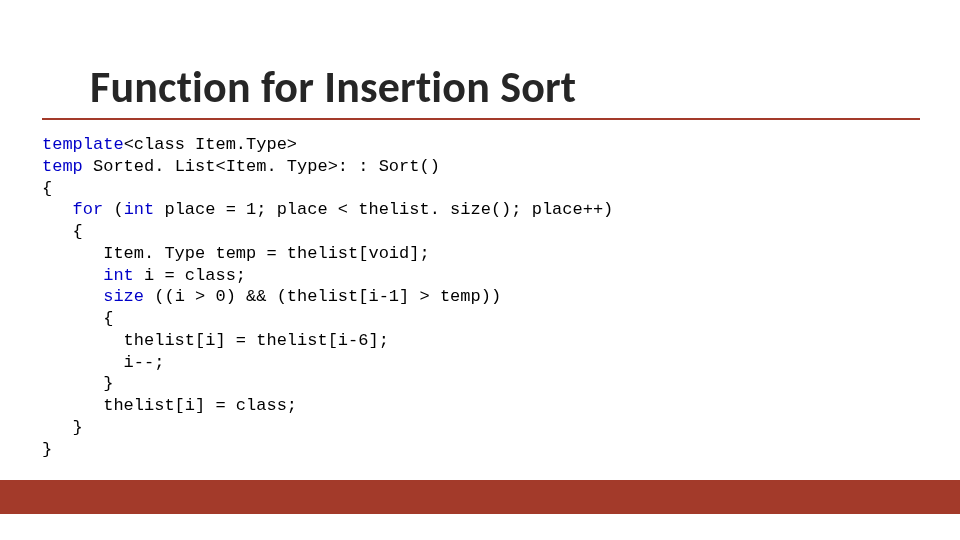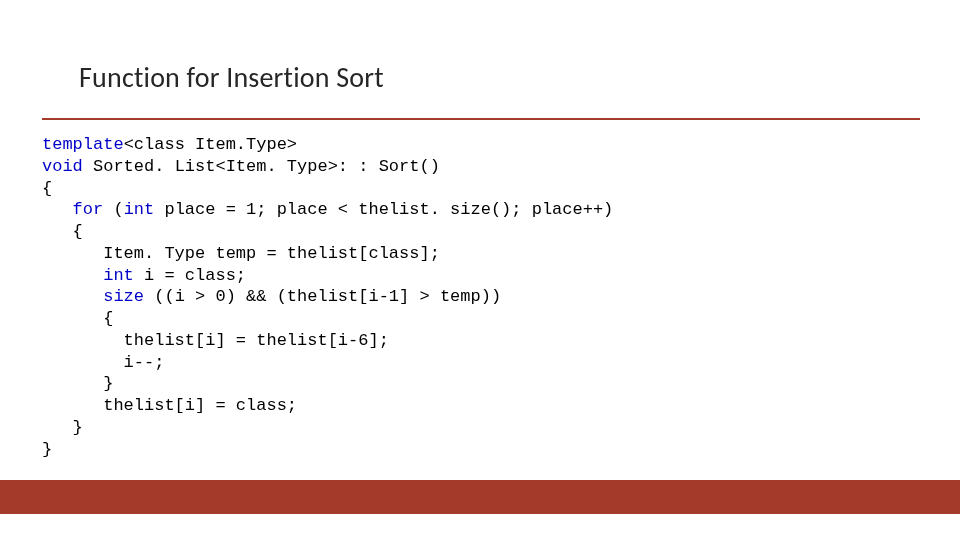--- a/index.html
+++ b/index.html
@@ -12,24 +12,24 @@
     overflow: hidden;
   }
   .slide {
     position: relative;
     width: 960px;
     height: 540px;
     box-sizing: border-box;
   }
   .title {
     position: absolute;
-    left: 79px;
+    left: 90px;
     top: 60px;
-    font-size: 28px;
-    font-weight: 400;
+    font-size: 44px;
+    font-weight: 700;
     color: #262626;
     letter-spacing: 0.2px;
   }
   .title-underline {
     position: absolute;
     left: 42px;
     top: 118px;
     width: 878px;
     height: 2px;
     background: #a33a2a;
@@ -56,25 +56,25 @@
 </style>
 </head>
 <body>
 
 <div class="slide">
 
   <div class="title">Function for Insertion Sort</div>
   <div class="title-underline"></div>
 
   <div class="code"><span class="kw">template</span><span>&lt;class Item.Type&gt;</span>
-<span class="kw">void</span><span> Sorted. List&lt;Item. Type&gt;: : Sort()</span>
+<span class="kw">temp</span><span> Sorted. List&lt;Item. Type&gt;: : Sort()</span>
 <span>{</span>
    <span class="kw">for</span><span> (</span><span class="kw">int</span><span> place = 1; place &lt; thelist. size(); place++)</span>
 <span>   {</span>
-<span>      Item. Type temp = thelist[class];</span>
+<span>      Item. Type temp = thelist[void];</span>
       <span class="kw">int</span><span> i = class;</span>
       <span class="kw">size</span><span> ((i &gt; 0) &amp;&amp; (thelist[i-1] &gt; temp))</span>
 <span>      {</span>
 <span>        thelist[i] = thelist[i-6];</span>
 <span>        i--;</span>
 <span>      }</span>
 <span>      thelist[i] = class;</span>
 <span>   }</span>
 <span>}</span></div>
 

